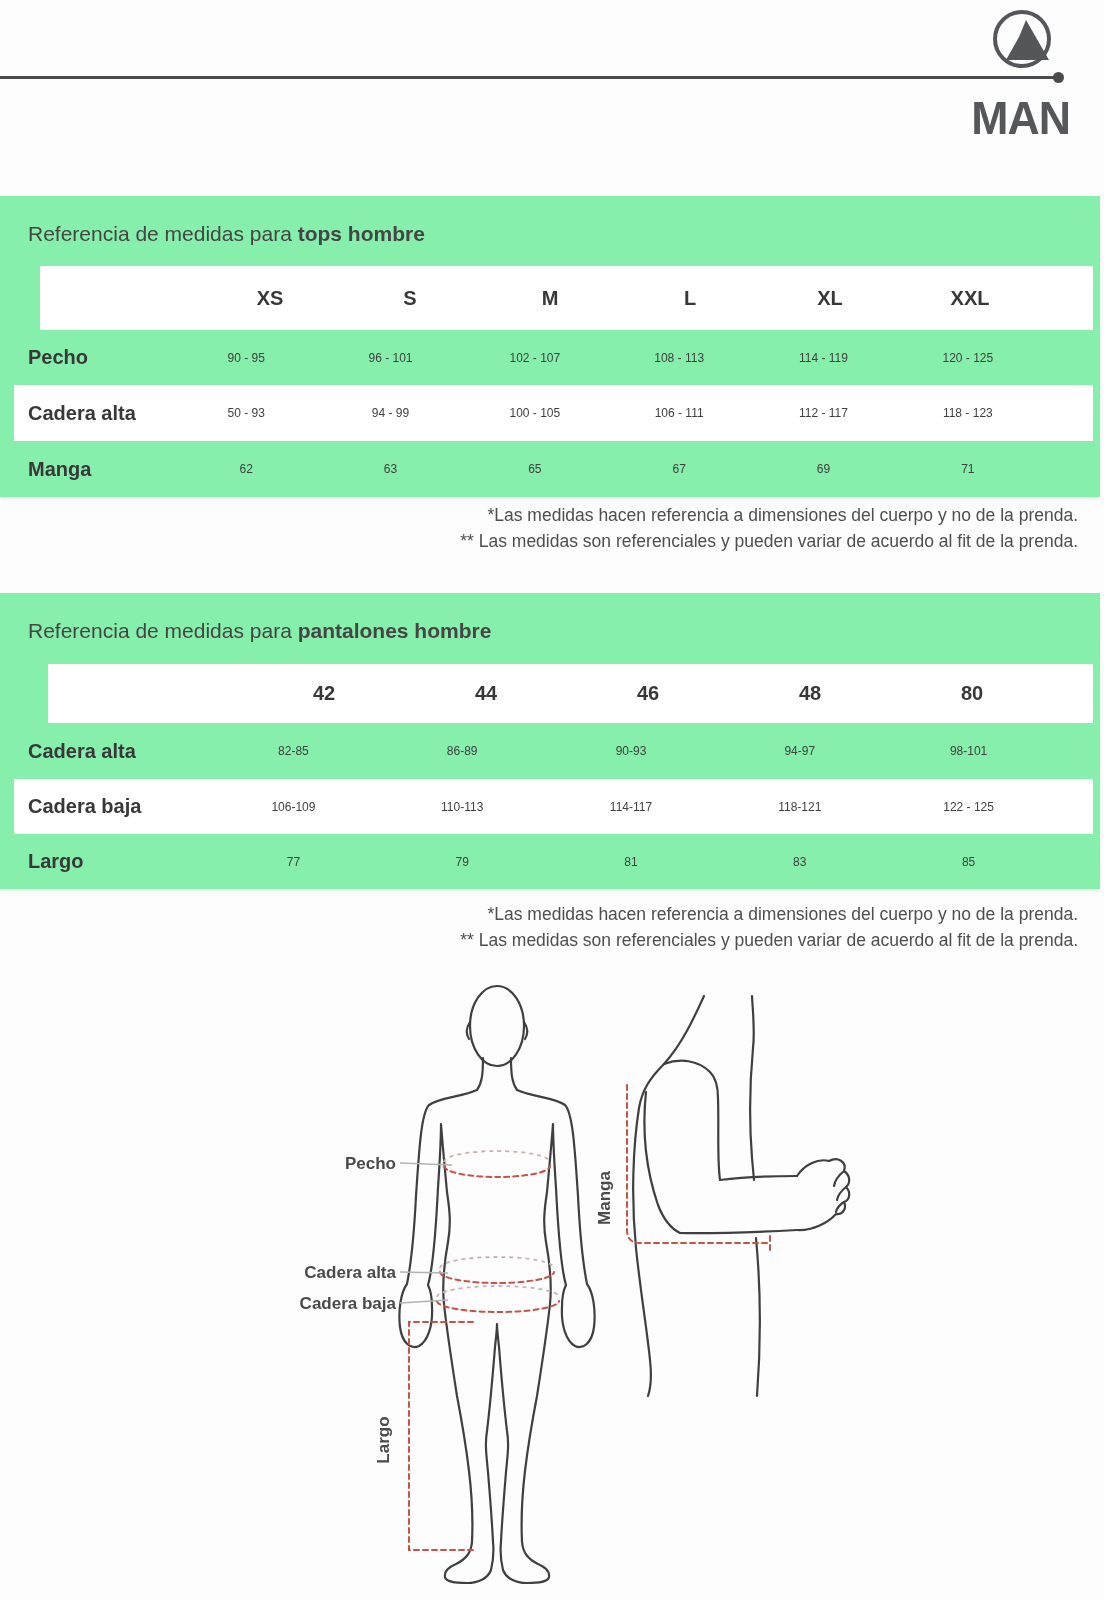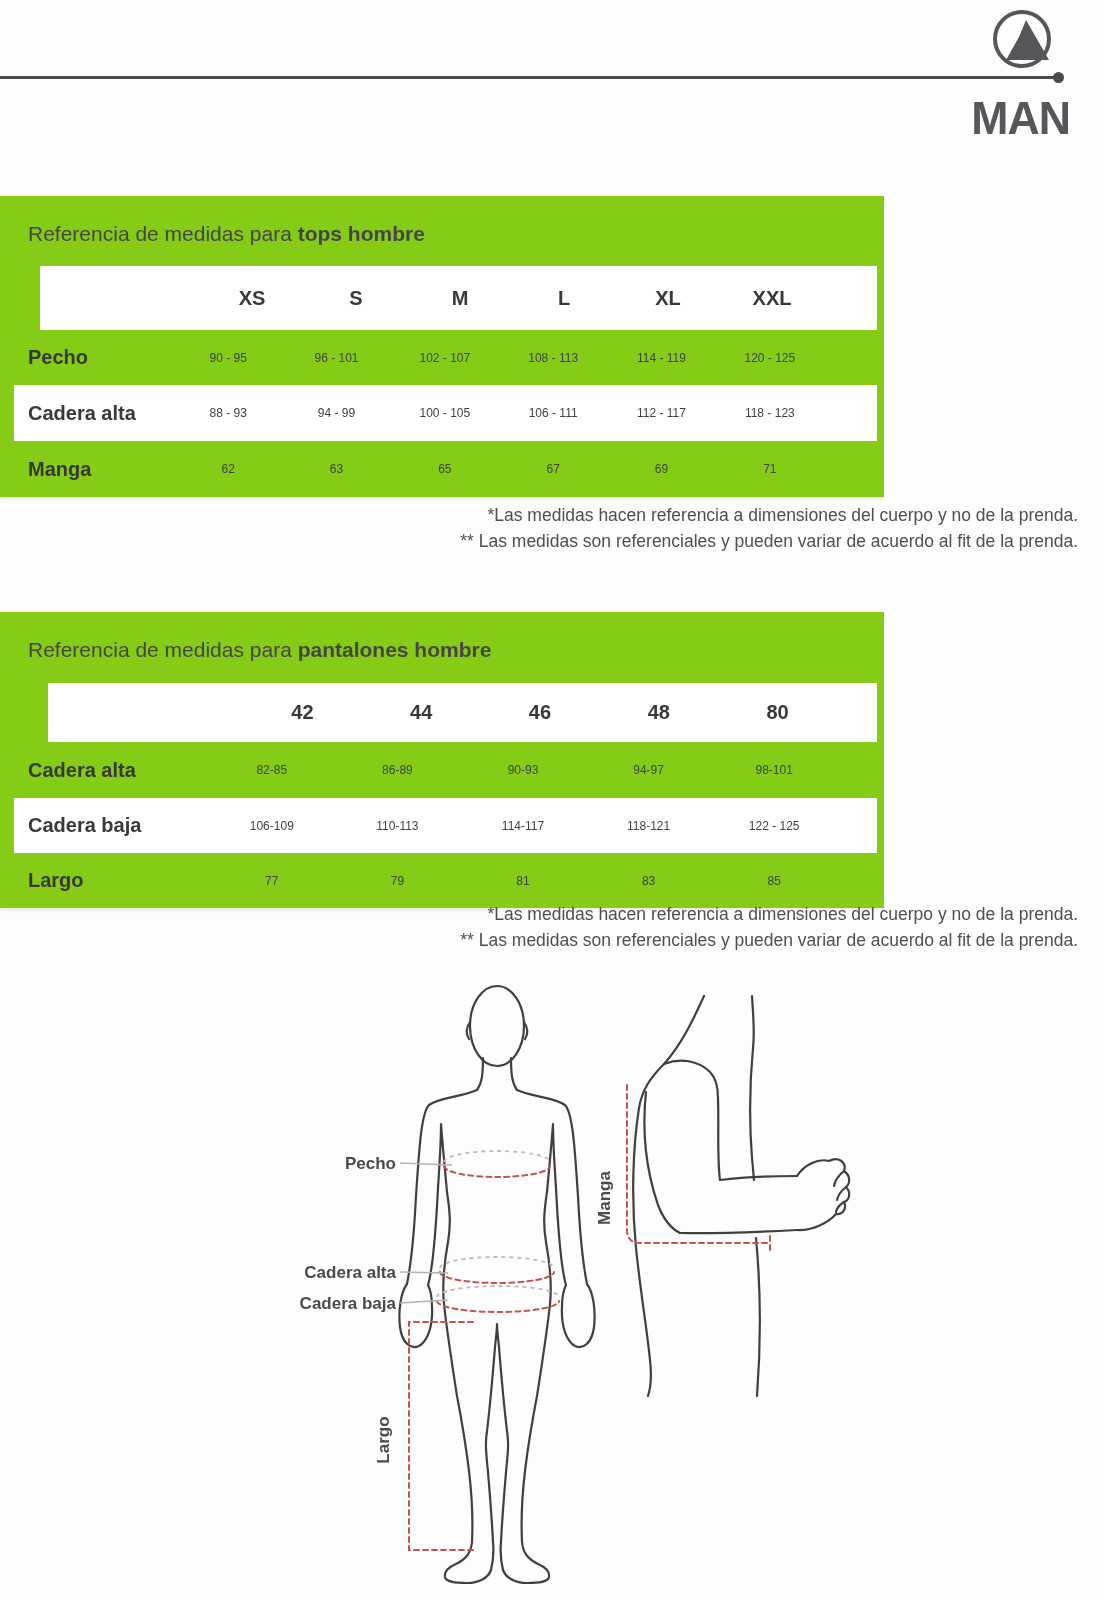--- a/index.html
+++ b/index.html
@@ -10,23 +10,23 @@
   }
   
   .logo { position:absolute; top:8px; left:990px; }
   .rule { position:absolute; top:76px; left:0; width:1058px; height:3px; background:#4a4b4d; }
   .rule-dot { position:absolute; top:72px; left:1053px; width:11px; height:11px; border-radius:50%; background:#4a4b4d; }
   .wordmark {
     position:absolute; top:90px; right:34px; font-size:47px; font-weight:bold;
     color:#56575b; letter-spacing:-1px; transform:scaleX(0.95); transform-origin:right;
   }
   
-  .panel { position:absolute; left:0; width:884px; background:#84cc16; box-shadow:0 2px 3px rgba(0,0,0,0.08); }
+  .panel { position:absolute; left:0; width:1100px; background:#86efac; box-shadow:0 2px 3px rgba(0,0,0,0.08); }
   .panel-tops  { top:196px; height:301px; }
-  .panel-pants { top:612px; height:296px; }
+  .panel-pants { top:593px; height:296px; }
   .panel-title { padding:26px 0 0 28px; font-size:21px; color:#454545; }
   .panel-tops  .panel-title { height:70px; }
   .panel-pants .panel-title { height:71px; }
   .panel-title .b { font-weight:bold; }
   .trow { display:grid; margin-left:14px; margin-right:7px; align-items:center; }
   .trow-tops  { grid-template-columns:160px repeat(6,1fr); padding-right:53px; }
   .trow-pants { grid-template-columns:195px repeat(5,1fr); padding-right:40px; }
   .trow.white { background:#ffffff; }
   .thead { font-weight:bold; }
   .tlabel { font-weight:bold; font-size:20px; padding-left:14px; color:#383838; }
@@ -87,21 +87,21 @@
       <div class="tlabel">Pecho</div>
       <div class="tcell">90 - 95</div>
       <div class="tcell">96 - 101</div>
       <div class="tcell">102 - 107</div>
       <div class="tcell">108 - 113</div>
       <div class="tcell">114 - 119</div>
       <div class="tcell">120 - 125</div>
     </div>
     <div class="trow trow-tops r2 white">
       <div class="tlabel">Cadera alta</div>
-      <div class="tcell">88 - 93</div>
+      <div class="tcell">50 - 93</div>
       <div class="tcell">94 - 99</div>
       <div class="tcell">100 - 105</div>
       <div class="tcell">106 - 111</div>
       <div class="tcell">112 - 117</div>
       <div class="tcell">118 - 123</div>
     </div>
     <div class="trow trow-tops r3">
       <div class="tlabel">Manga</div>
       <div class="tcell">62</div>
       <div class="tcell">63</div>

